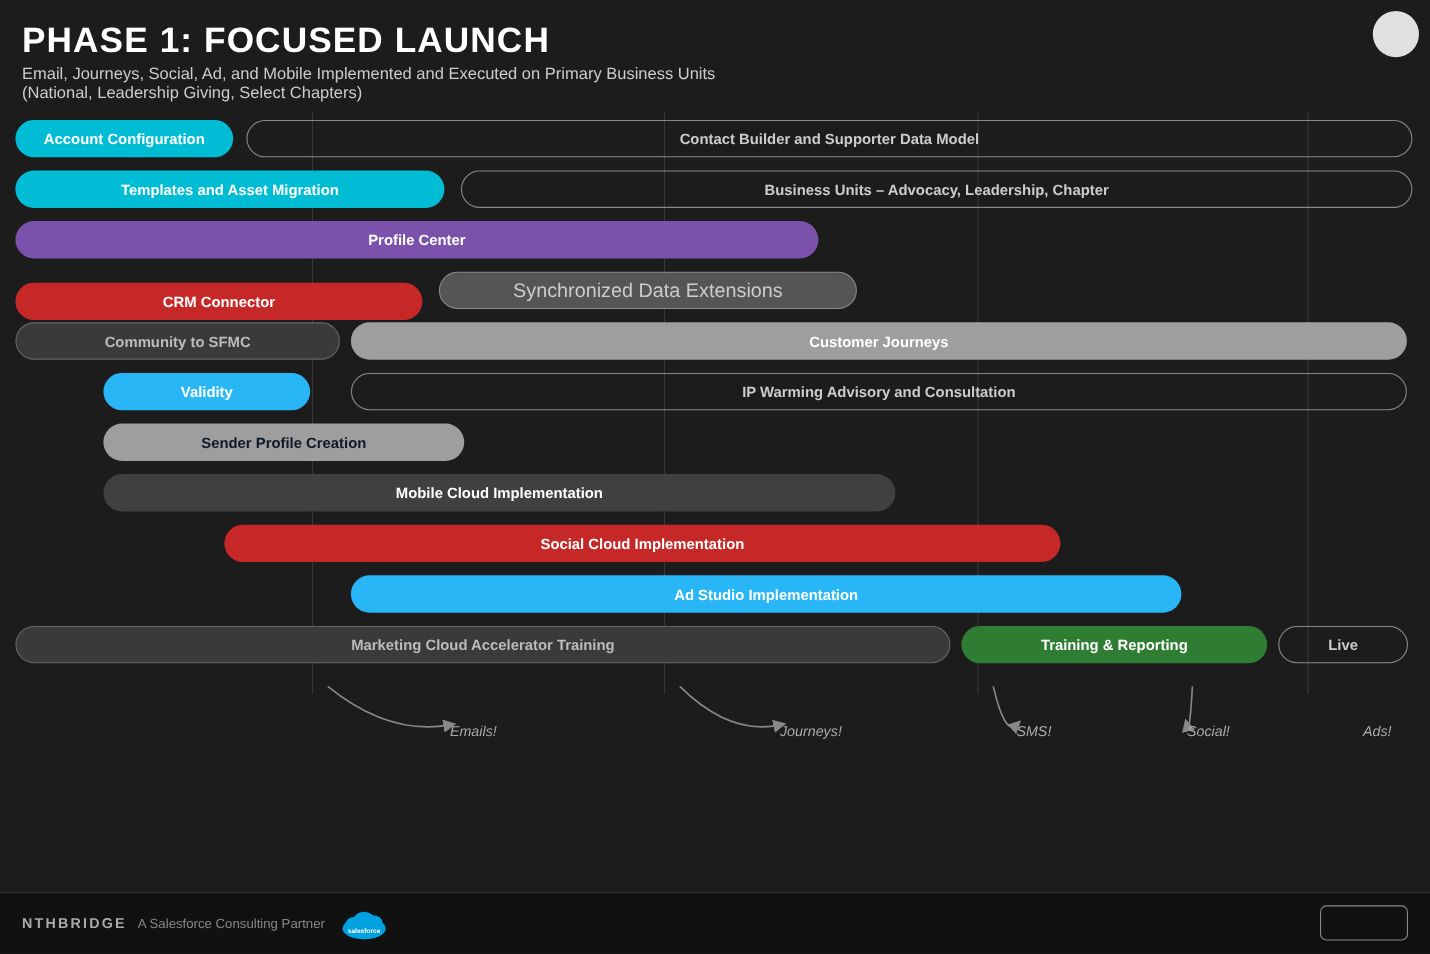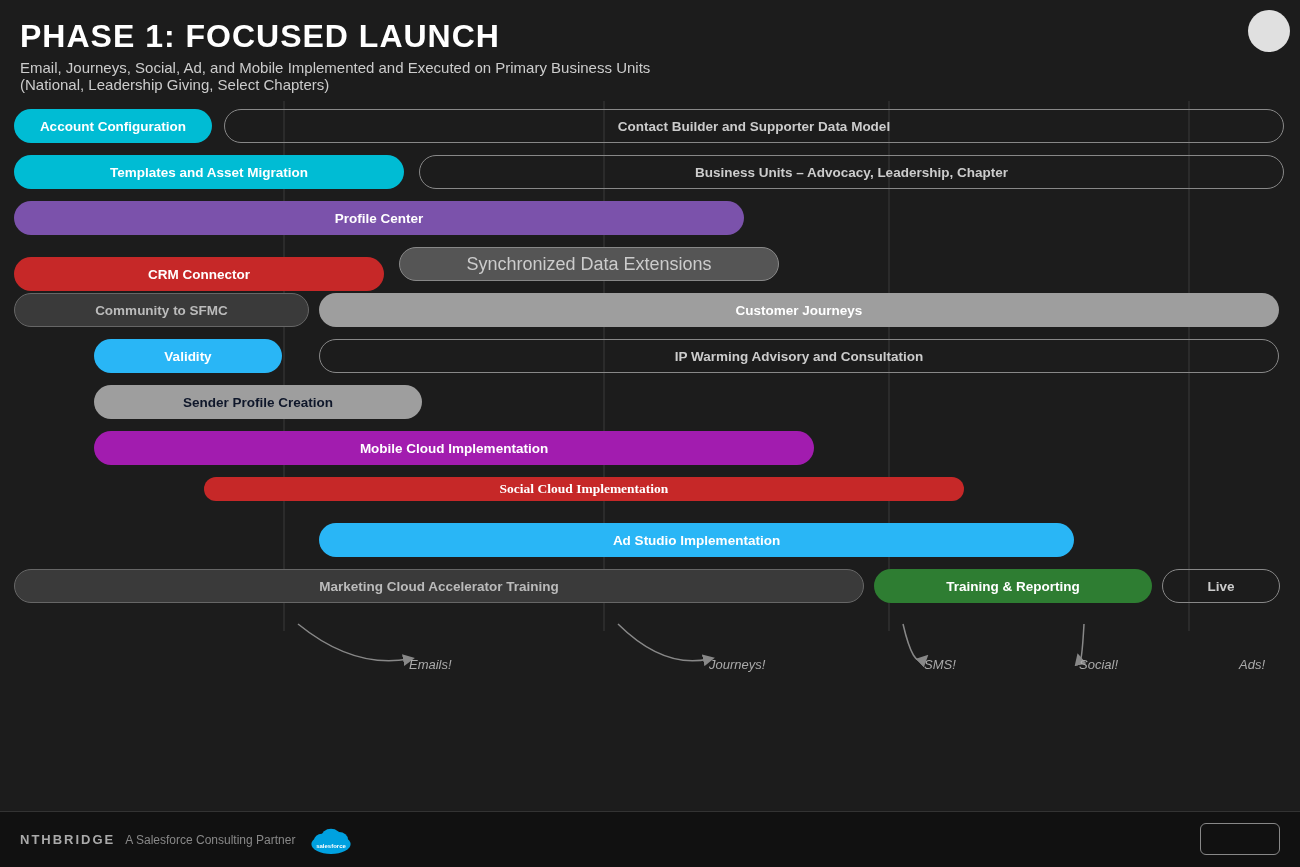--- a/index.html
+++ b/index.html
@@ -170,22 +170,22 @@
         <div style="position: absolute; left: 210px; width: 1060px; top: 0px; height: 34px; border-radius: 20px; display: flex; align-items: center; justify-content: center; font-size: 13.5px; font-weight: 600; white-space: nowrap; padding: 0px 14px; background: transparent; color: rgb(204, 204, 204); border: 1.5px solid rgb(136, 136, 136);">Contact Builder and Supporter Data Model</div>
         <div style="position: absolute; left: 405px; width: 865px; top: 46px; height: 34px; border-radius: 20px; display: flex; align-items: center; justify-content: center; font-size: 13.5px; font-weight: 600; white-space: nowrap; padding: 0px 14px; background: transparent; color: rgb(204, 204, 204); border: 1.5px solid rgb(136, 136, 136);">Business Units – Advocacy, Leadership, Chapter</div>
         <div style="position: absolute; left: 0px; width: 730px; top: 92px; height: 34px; border-radius: 20px; display: flex; align-items: center; justify-content: center; font-size: 13.5px; font-weight: 600; white-space: nowrap; padding: 0px 14px; background: rgb(123, 82, 171); color: rgb(255, 255, 255);">Profile Center</div>
         <div style="position: absolute; left: 0px; width: 370px; top: 148px; height: 34px; border-radius: 20px; display: flex; align-items: center; justify-content: center; font-size: 13.5px; font-weight: 600; white-space: nowrap; padding: 0px 14px; background: rgb(198, 40, 40); color: rgb(255, 255, 255);">CRM Connector</div>
         <div style="position: absolute; left: 385px; width: 380px; top: 138px; height: 34px; border-radius: 20px; display: flex; align-items: center; justify-content: center; font-size: 18px; font-weight: 400; white-space: nowrap; padding: 0px 14px; background: rgb(85, 85, 85); color: rgb(204, 204, 204); border: 1.5px solid rgb(136, 136, 136);">Synchronized Data Extensions</div>
         <div style="position: absolute; left: 0px; width: 295px; top: 184px; height: 34px; border-radius: 20px; display: flex; align-items: center; justify-content: center; font-size: 13.5px; font-weight: 600; white-space: nowrap; padding: 0px 14px; background: rgb(58, 58, 58); color: rgb(187, 187, 187); border: 1.5px solid rgb(102, 102, 102);">Community to SFMC</div>
         <div style="position: absolute; left: 305px; width: 960px; top: 184px; height: 34px; border-radius: 20px; display: flex; align-items: center; justify-content: center; font-size: 13.5px; font-weight: 600; white-space: nowrap; padding: 0px 14px; background: rgb(158, 158, 158); color: rgb(255, 255, 255);">Customer Journeys</div>
         <div style="position: absolute; left: 80px; width: 188px; top: 230px; height: 34px; border-radius: 20px; display: flex; align-items: center; justify-content: center; font-size: 13.5px; font-weight: 600; white-space: nowrap; padding: 0px 14px; background: rgb(41, 182, 246); color: rgb(255, 255, 255);">Validity</div>
         <div style="position: absolute; left: 305px; width: 960px; top: 230px; height: 34px; border-radius: 20px; display: flex; align-items: center; justify-content: center; font-size: 13.5px; font-weight: 600; white-space: nowrap; padding: 0px 14px; background: transparent; color: rgb(204, 204, 204); border: 1.5px solid rgb(136, 136, 136);">IP Warming Advisory and Consultation</div>
         <div style="position: absolute; left: 80px; width: 328px; top: 276px; height: 34px; border-radius: 20px; display: flex; align-items: center; justify-content: center; font-size: 13.5px; font-weight: 600; white-space: nowrap; padding: 0px 14px; background: rgb(158, 158, 158); color: #0f172a;">Sender Profile Creation</div>
-        <div style="position: absolute; left: 80px; width: 720px; top: 322px; height: 34px; border-radius: 20px; display: flex; align-items: center; justify-content: center; font-size: 13.5px; font-weight: 600; white-space: nowrap; padding: 0px 14px; background: #a21caf; color: rgb(255, 255, 255);">Mobile Cloud Implementation</div>
-        <div style="position: absolute; left: 190px; width: 760px; top: 368px; height: 24px; border-radius: 20px; display: flex; align-items: center; justify-content: center; font-size: 13.5px; font-weight: 600; white-space: nowrap; padding: 0px 14px; background: rgb(198, 40, 40); color: rgb(255, 255, 255); font-family: Liberation Serif, serif;">Social Cloud Implementation</div>
+        <div style="position: absolute; left: 80px; width: 720px; top: 322px; height: 34px; border-radius: 20px; display: flex; align-items: center; justify-content: center; font-size: 13.5px; font-weight: 600; white-space: nowrap; padding: 0px 14px; background: #404040; color: rgb(255, 255, 255);">Mobile Cloud Implementation</div>
+        <div style="position: absolute; left: 190px; width: 760px; top: 368px; height: 34px; border-radius: 20px; display: flex; align-items: center; justify-content: center; font-size: 13.5px; font-weight: 600; white-space: nowrap; padding: 0px 14px; background: rgb(198, 40, 40); color: rgb(255, 255, 255);">Social Cloud Implementation</div>
         <div style="position: absolute; left: 305px; width: 755px; top: 414px; height: 34px; border-radius: 20px; display: flex; align-items: center; justify-content: center; font-size: 13.5px; font-weight: 600; white-space: nowrap; padding: 0px 14px; background: rgb(41, 182, 246); color: rgb(255, 255, 255);">Ad Studio Implementation</div>
         <div style="position: absolute; left: 0px; width: 850px; top: 460px; height: 34px; border-radius: 20px; display: flex; align-items: center; justify-content: center; font-size: 13.5px; font-weight: 600; white-space: nowrap; padding: 0px 14px; background: rgb(58, 58, 58); color: rgb(187, 187, 187); border: 1.5px solid rgb(102, 102, 102);">Marketing Cloud Accelerator Training</div>
         <div style="position: absolute; left: 860px; width: 278px; top: 460px; height: 34px; border-radius: 20px; display: flex; align-items: center; justify-content: center; font-size: 13.5px; font-weight: 600; white-space: nowrap; padding: 0px 14px; background: rgb(46, 125, 50); color: rgb(255, 255, 255);">Training &amp; Reporting</div>
         <div style="position: absolute; left: 1148px; width: 118px; top: 460px; height: 34px; border-radius: 20px; display: flex; align-items: center; justify-content: center; font-size: 13.5px; font-weight: 600; white-space: nowrap; padding: 0px 14px; background: transparent; color: rgb(204, 204, 204); border: 1.5px solid rgb(136, 136, 136);">Live</div>
       </div>
 
 
     <div class="annotations" style="position:relative; height:60px;">
     <svg style="position: absolute; top: 0px; left: 0px; width: 100%; height: 60px; pointer-events: none;">
           <defs>

